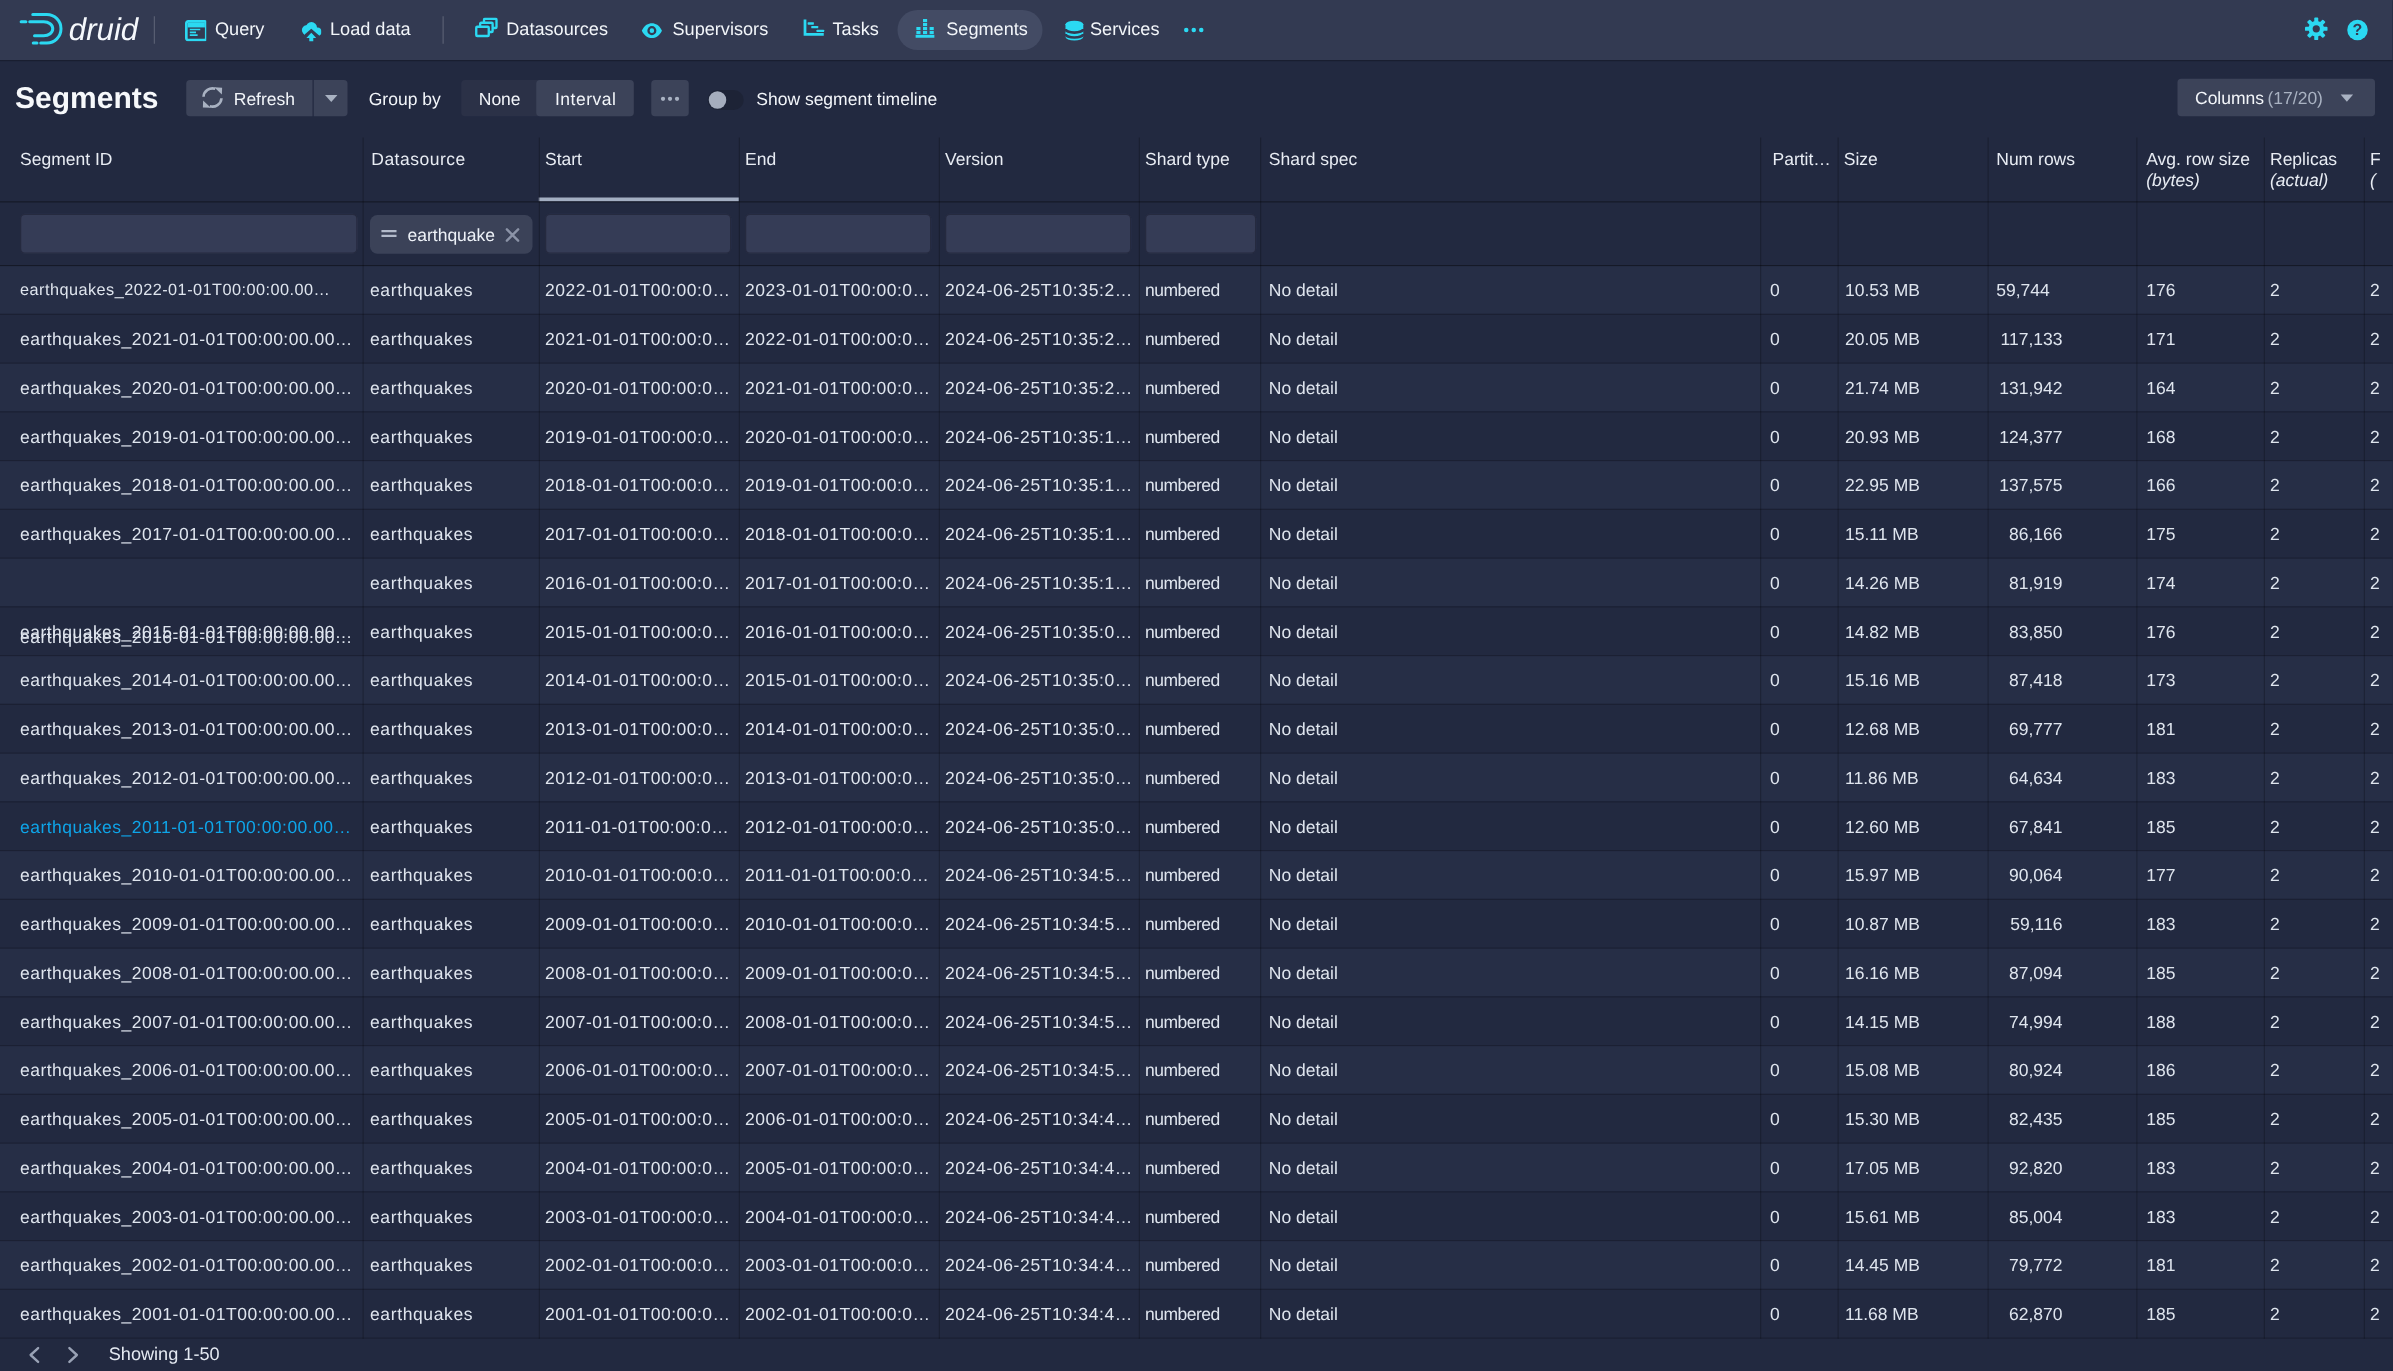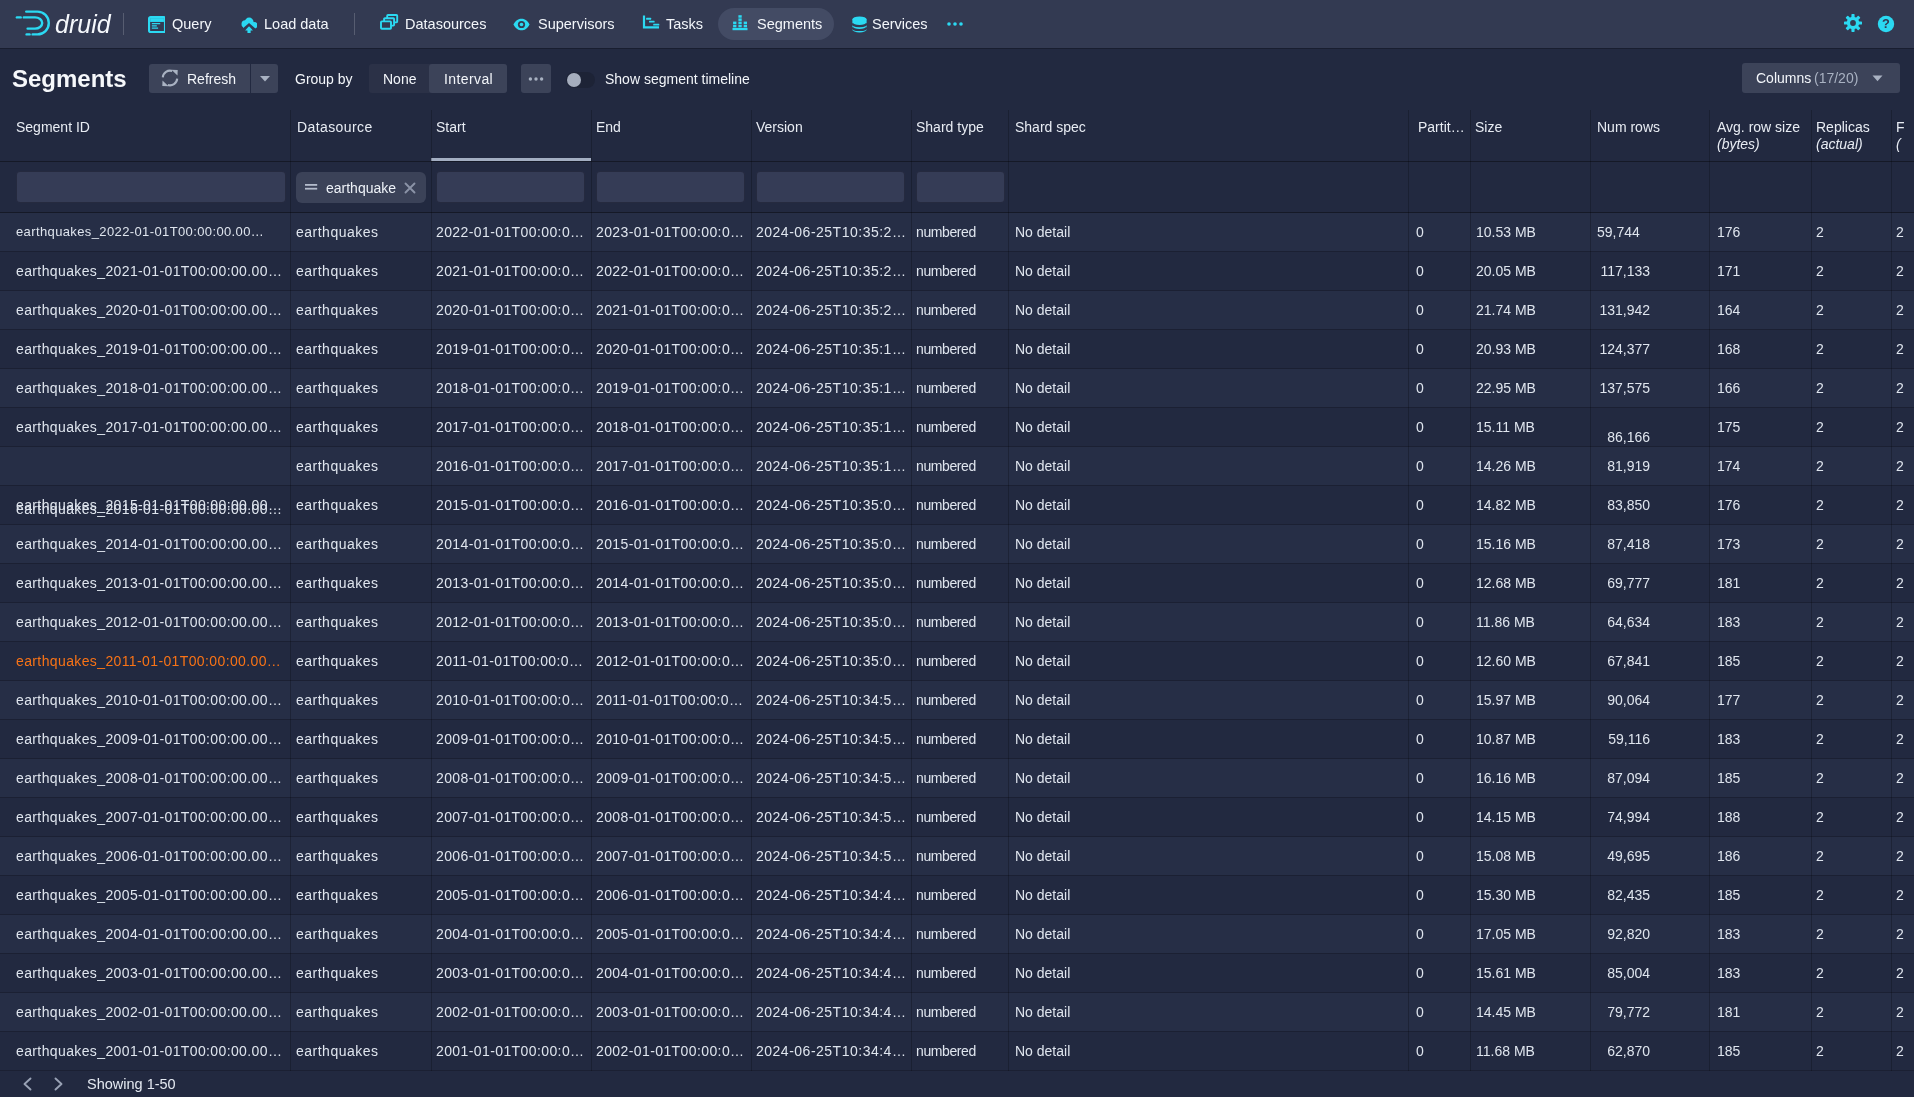--- a/index.html
+++ b/index.html
@@ -243,21 +243,21 @@
 <div class="abs" style="left:0;top:446px;width:1914px;height:1px;background:rgba(0,0,0,0.20);"></div>
 <div class="t vc" style="left:16px;top:427px;font-size:14px;color:#dfe5ee;font-weight:400;letter-spacing:0.38px;">earthquakes_2017-01-01T00:00:00.00…</div>
 <div class="t vc" style="left:296px;top:427px;font-size:14px;color:#dfe5ee;font-weight:400;letter-spacing:0.5px;">earthquakes</div>
 <div class="t vc" style="left:436px;top:427px;font-size:14px;color:#dfe5ee;font-weight:400;letter-spacing:0.4px;">2017-01-01T00:00:0…</div>
 <div class="t vc" style="left:596px;top:427px;font-size:14px;color:#dfe5ee;font-weight:400;letter-spacing:0.4px;">2018-01-01T00:00:0…</div>
 <div class="t vc" style="left:756px;top:427px;font-size:14px;color:#dfe5ee;font-weight:400;letter-spacing:0.5px;">2024-06-25T10:35:1…</div>
 <div class="t vc" style="left:916px;top:427px;font-size:14px;color:#dfe5ee;font-weight:400;letter-spacing:-0.4px;">numbered</div>
 <div class="t vc" style="left:1015px;top:427px;font-size:14px;color:#dfe5ee;font-weight:400;">No detail</div>
 <div class="t vc" style="left:1416px;top:427px;font-size:14px;color:#dfe5ee;font-weight:400;">0</div>
 <div class="t vc" style="left:1476px;top:427px;font-size:14px;color:#dfe5ee;font-weight:400;">15.11 MB</div>
-<div class="t vc" style="left:1597px;top:427px;width:53px;text-align:right;margin-top:10px;">86,166</div>
+<div class="t vc" style="left:1597px;top:427px;width:53px;text-align:right;">86,166</div>
 <div class="t vc" style="left:1717px;top:427px;font-size:14px;color:#dfe5ee;font-weight:400;">175</div>
 <div class="t vc" style="left:1816px;top:427px;font-size:14px;color:#dfe5ee;font-weight:400;">2</div>
 <div class="t vc" style="left:1896px;top:427px;font-size:14px;color:#dfe5ee;font-weight:400;">2</div>
 <div class="abs" style="left:0;top:447px;width:1914px;height:38px;background:#262e46;"></div>
 <div class="abs" style="left:0;top:485px;width:1914px;height:1px;background:rgba(0,0,0,0.20);"></div>
 <div class="t vc" style="left:16px;top:466px;font-size:14px;color:#dfe5ee;font-weight:400;letter-spacing:0.38px;margin-top:43px;">earthquakes_2016-01-01T00:00:00.00…</div>
 <div class="t vc" style="left:296px;top:466px;font-size:14px;color:#dfe5ee;font-weight:400;letter-spacing:0.5px;">earthquakes</div>
 <div class="t vc" style="left:436px;top:466px;font-size:14px;color:#dfe5ee;font-weight:400;letter-spacing:0.4px;">2016-01-01T00:00:0…</div>
 <div class="t vc" style="left:596px;top:466px;font-size:14px;color:#dfe5ee;font-weight:400;letter-spacing:0.4px;">2017-01-01T00:00:0…</div>
 <div class="t vc" style="left:756px;top:466px;font-size:14px;color:#dfe5ee;font-weight:400;letter-spacing:0.5px;">2024-06-25T10:35:1…</div>
@@ -324,21 +324,21 @@
 <div class="t vc" style="left:916px;top:622px;font-size:14px;color:#dfe5ee;font-weight:400;letter-spacing:-0.4px;">numbered</div>
 <div class="t vc" style="left:1015px;top:622px;font-size:14px;color:#dfe5ee;font-weight:400;">No detail</div>
 <div class="t vc" style="left:1416px;top:622px;font-size:14px;color:#dfe5ee;font-weight:400;">0</div>
 <div class="t vc" style="left:1476px;top:622px;font-size:14px;color:#dfe5ee;font-weight:400;">11.86 MB</div>
 <div class="t vc" style="left:1597px;top:622px;width:53px;text-align:right;">64,634</div>
 <div class="t vc" style="left:1717px;top:622px;font-size:14px;color:#dfe5ee;font-weight:400;">183</div>
 <div class="t vc" style="left:1816px;top:622px;font-size:14px;color:#dfe5ee;font-weight:400;">2</div>
 <div class="t vc" style="left:1896px;top:622px;font-size:14px;color:#dfe5ee;font-weight:400;">2</div>
 <div class="abs" style="left:0;top:642px;width:1914px;height:38px;background:transparent;"></div>
 <div class="abs" style="left:0;top:680px;width:1914px;height:1px;background:rgba(0,0,0,0.20);"></div>
-<div class="t vc" style="left:16px;top:661px;font-size:14px;color:#f97316;font-weight:400;letter-spacing:0.38px;">earthquakes_2011-01-01T00:00:00.00…</div>
+<div class="t vc" style="left:16px;top:661px;font-size:14px;color:#0ea5e9;font-weight:400;letter-spacing:0.38px;">earthquakes_2011-01-01T00:00:00.00…</div>
 <div class="t vc" style="left:296px;top:661px;font-size:14px;color:#dfe5ee;font-weight:400;letter-spacing:0.5px;">earthquakes</div>
 <div class="t vc" style="left:436px;top:661px;font-size:14px;color:#dfe5ee;font-weight:400;letter-spacing:0.4px;">2011-01-01T00:00:0…</div>
 <div class="t vc" style="left:596px;top:661px;font-size:14px;color:#dfe5ee;font-weight:400;letter-spacing:0.4px;">2012-01-01T00:00:0…</div>
 <div class="t vc" style="left:756px;top:661px;font-size:14px;color:#dfe5ee;font-weight:400;letter-spacing:0.5px;">2024-06-25T10:35:0…</div>
 <div class="t vc" style="left:916px;top:661px;font-size:14px;color:#dfe5ee;font-weight:400;letter-spacing:-0.4px;">numbered</div>
 <div class="t vc" style="left:1015px;top:661px;font-size:14px;color:#dfe5ee;font-weight:400;">No detail</div>
 <div class="t vc" style="left:1416px;top:661px;font-size:14px;color:#dfe5ee;font-weight:400;">0</div>
 <div class="t vc" style="left:1476px;top:661px;font-size:14px;color:#dfe5ee;font-weight:400;">12.60 MB</div>
 <div class="t vc" style="left:1597px;top:661px;width:53px;text-align:right;">67,841</div>
 <div class="t vc" style="left:1717px;top:661px;font-size:14px;color:#dfe5ee;font-weight:400;">185</div>
@@ -408,21 +408,21 @@
 <div class="abs" style="left:0;top:875px;width:1914px;height:1px;background:rgba(0,0,0,0.20);"></div>
 <div class="t vc" style="left:16px;top:856px;font-size:14px;color:#dfe5ee;font-weight:400;letter-spacing:0.38px;">earthquakes_2006-01-01T00:00:00.00…</div>
 <div class="t vc" style="left:296px;top:856px;font-size:14px;color:#dfe5ee;font-weight:400;letter-spacing:0.5px;">earthquakes</div>
 <div class="t vc" style="left:436px;top:856px;font-size:14px;color:#dfe5ee;font-weight:400;letter-spacing:0.4px;">2006-01-01T00:00:0…</div>
 <div class="t vc" style="left:596px;top:856px;font-size:14px;color:#dfe5ee;font-weight:400;letter-spacing:0.4px;">2007-01-01T00:00:0…</div>
 <div class="t vc" style="left:756px;top:856px;font-size:14px;color:#dfe5ee;font-weight:400;letter-spacing:0.5px;">2024-06-25T10:34:5…</div>
 <div class="t vc" style="left:916px;top:856px;font-size:14px;color:#dfe5ee;font-weight:400;letter-spacing:-0.4px;">numbered</div>
 <div class="t vc" style="left:1015px;top:856px;font-size:14px;color:#dfe5ee;font-weight:400;">No detail</div>
 <div class="t vc" style="left:1416px;top:856px;font-size:14px;color:#dfe5ee;font-weight:400;">0</div>
 <div class="t vc" style="left:1476px;top:856px;font-size:14px;color:#dfe5ee;font-weight:400;">15.08 MB</div>
-<div class="t vc" style="left:1597px;top:856px;width:53px;text-align:right;">49,695</div>
+<div class="t vc" style="left:1597px;top:856px;width:53px;text-align:right;">80,924</div>
 <div class="t vc" style="left:1717px;top:856px;font-size:14px;color:#dfe5ee;font-weight:400;">186</div>
 <div class="t vc" style="left:1816px;top:856px;font-size:14px;color:#dfe5ee;font-weight:400;">2</div>
 <div class="t vc" style="left:1896px;top:856px;font-size:14px;color:#dfe5ee;font-weight:400;">2</div>
 <div class="abs" style="left:0;top:876px;width:1914px;height:38px;background:transparent;"></div>
 <div class="abs" style="left:0;top:914px;width:1914px;height:1px;background:rgba(0,0,0,0.20);"></div>
 <div class="t vc" style="left:16px;top:895px;font-size:14px;color:#dfe5ee;font-weight:400;letter-spacing:0.38px;">earthquakes_2005-01-01T00:00:00.00…</div>
 <div class="t vc" style="left:296px;top:895px;font-size:14px;color:#dfe5ee;font-weight:400;letter-spacing:0.5px;">earthquakes</div>
 <div class="t vc" style="left:436px;top:895px;font-size:14px;color:#dfe5ee;font-weight:400;letter-spacing:0.4px;">2005-01-01T00:00:0…</div>
 <div class="t vc" style="left:596px;top:895px;font-size:14px;color:#dfe5ee;font-weight:400;letter-spacing:0.4px;">2006-01-01T00:00:0…</div>
 <div class="t vc" style="left:756px;top:895px;font-size:14px;color:#dfe5ee;font-weight:400;letter-spacing:0.5px;">2024-06-25T10:34:4…</div>

